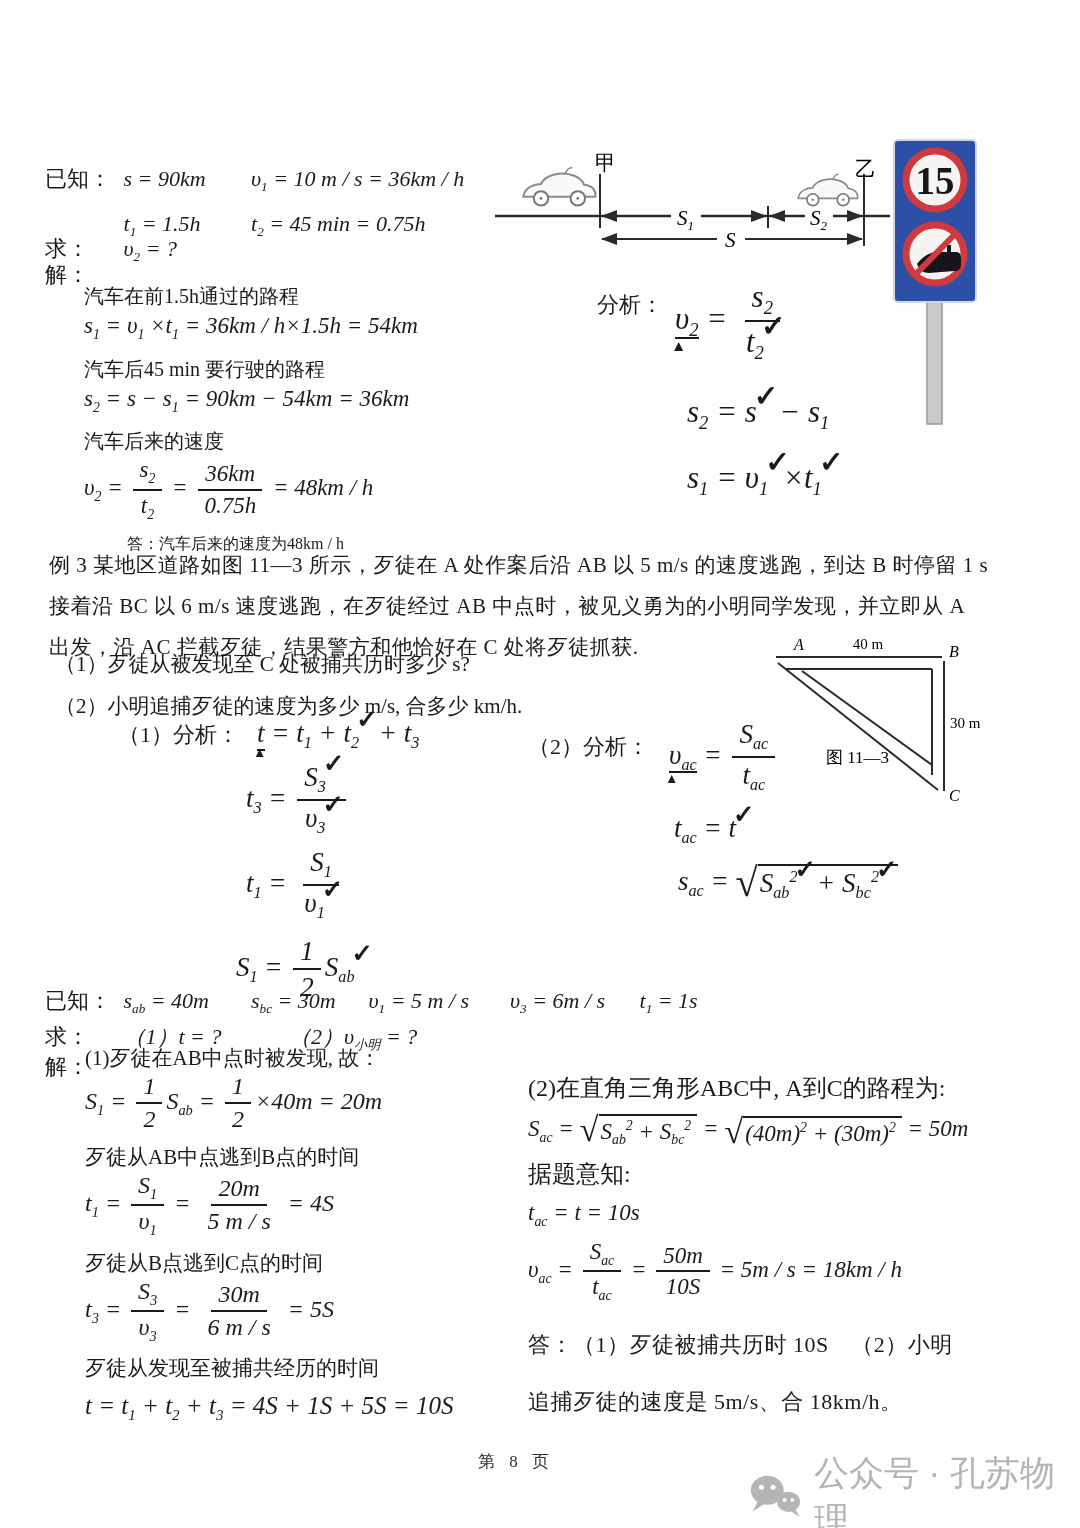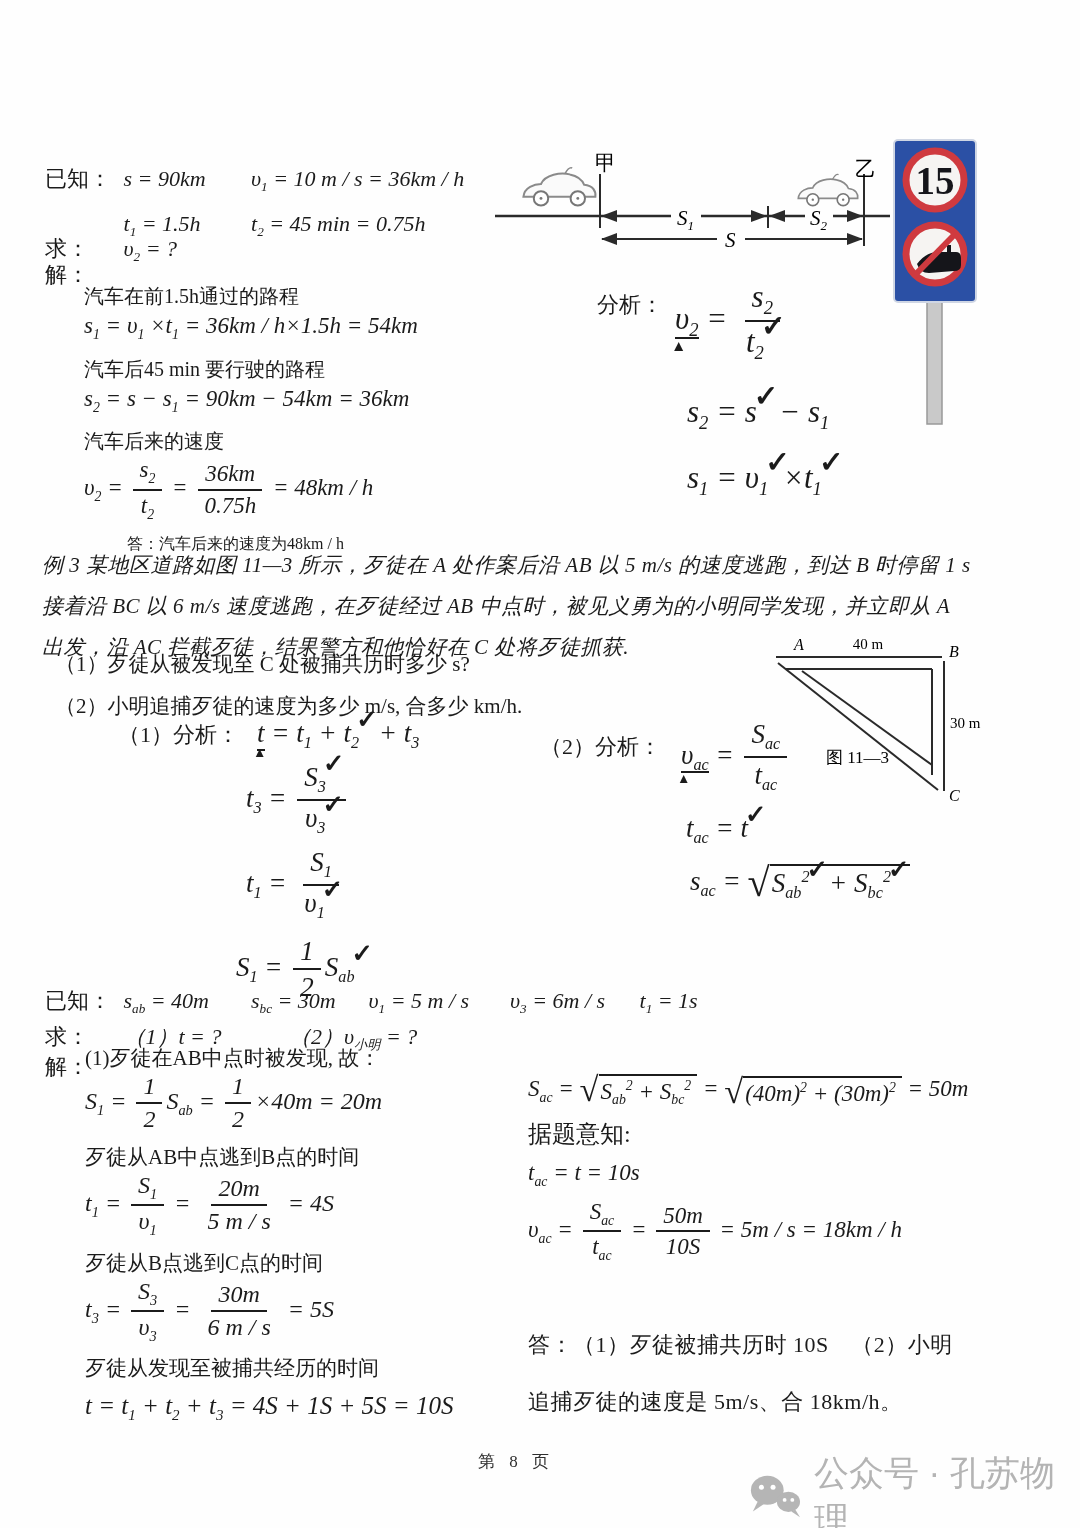--- a/index.html
+++ b/index.html
@@ -164,21 +164,21 @@
       <span class="anlabel" style="vertical-align:top;display:inline-block;margin-top:10px;">分析：</span>
       <span class="af af1 m"><span class="twrap"><span class="tb">υ<sub>2</sub></span><span class="tm">▲</span></span> = <span class="frac">
             <span class="num">s<sub>2</sub></span>
             <span class="den">t<sub>2</sub><span class="chk">✓</span></span>
           </span></span>
     </div>
     <div class="af af2 m">s<sub>2</sub> = s<span class="chk">✓</span> − s<sub>1</sub></div>
     <div class="af af3 m">s<sub>1</sub> = υ<sub>1</sub><span class="chk">✓</span>×t<sub>1</sub><span class="chk">✓</span></div>
   </div>
 
-  <div class="abs ptext" style="left:42px;top:545px;width:1000px;font-style:italic;">
+  <div class="abs ptext" style="left:49px;top:545px;width:1000px;">
     <div>例 3 某地区道路如图 11—3 所示，歹徒在 A 处作案后沿 AB 以 5 m/s 的速度逃跑，到达 B 时停留 1 s</div>
     <div>接着沿 BC 以 6 m/s 速度逃跑，在歹徒经过 AB 中点时，被见义勇为的小明同学发现，并立即从 A</div>
     <div>出发，沿 AC 拦截歹徒，结果警方和他恰好在 C 处将歹徒抓获.</div>
   </div>
 
   <div class="abs" style="left:55px;top:650px;font-size:21px;">（1）歹徒从被发现至 C 处被捕共历时多少 s?</div>
   <div class="abs" style="left:55px;top:692px;font-size:21px;">（2）小明追捕歹徒的速度为多少 m/s, 合多少 km/h.</div>
 
   <svg class="abs" style="left:768px;top:633px;" width="215" height="175" viewBox="0 0 215 175">
     <line x1="8" y1="24" x2="174" y2="24" stroke="#2a2a2a" stroke-width="2"></line>
@@ -207,21 +207,21 @@
     <div class="af afn m">t<sub>1</sub> = <span class="frac">
           <span class="num">S<sub>1</sub></span>
           <span class="den">υ<sub>1</sub><span class="chk">✓</span></span>
         </span></div>
     <div class="af af4 m">S<sub>1</sub> = <span class="frac">
           <span class="num">1</span>
           <span class="den">2</span>
         </span>S<sub>ab</sub><span class="chk">✓</span></div>
   </div>
 
-  <div class="abs" style="left:540px;top:720px;" id="an3b">
+  <div class="abs" style="left:528px;top:720px;" id="an3b">
     <div>
       <span class="anlabel" style="vertical-align:top;display:inline-block;margin-top:12px;">（2）分析：</span>
       <span class="af af1 m"><span class="twrap"><span class="tb">υ<sub>ac</sub></span><span class="tm">▲</span></span> = <span class="frac">
             <span class="num">S<sub>ac</sub></span>
             <span class="den">t<sub>ac</sub></span>
           </span></span>
     </div>
     <div class="af af2 m">t<sub>ac</sub> = t<span class="chk">✓</span></div>
     <div class="af af3 m">s<sub>ac</sub> = <span class="sqrt">
           <span class="rad">√</span>
@@ -269,20 +269,21 @@
           <span class="den">υ<sub>3</sub></span>
         </span> = <span class="frac">
           <span class="num">30m</span>
           <span class="den">6 m / s</span>
         </span> = 5S</div>
     <div class="tline">歹徒从发现至被捕共经历的时间</div>
     <div class="mline">t = t<sub>1</sub> + t<sub>2</sub> + t<sub>3</sub> = 4S + 1S + 5S = 10S</div>
   </div>
 
   <div class="abs" style="left:528px;top:1064px;width:520px;" id="sol3R">
+    <div class="tline">(2)在直角三角形ABC中, A到C的路程为:</div>
     <div class="mline">S<sub>ac</sub> = <span class="sqrt">
           <span class="rad">√</span>
           <span class="bod">S<sub>ab</sub><sup>2</sup> + S<sub>bc</sub><sup>2</sup></span>
         </span> = <span class="sqrt">
           <span class="rad">√</span>
           <span class="bod">(40m)<sup>2</sup> + (30m)<sup>2</sup></span>
         </span> = 50m</div>
     <div class="tline">据题意知:</div>
     <div class="mline">t<sub>ac</sub> = t = 10s</div>
     <div class="mline">υ<sub>ac</sub> = <span class="frac">

